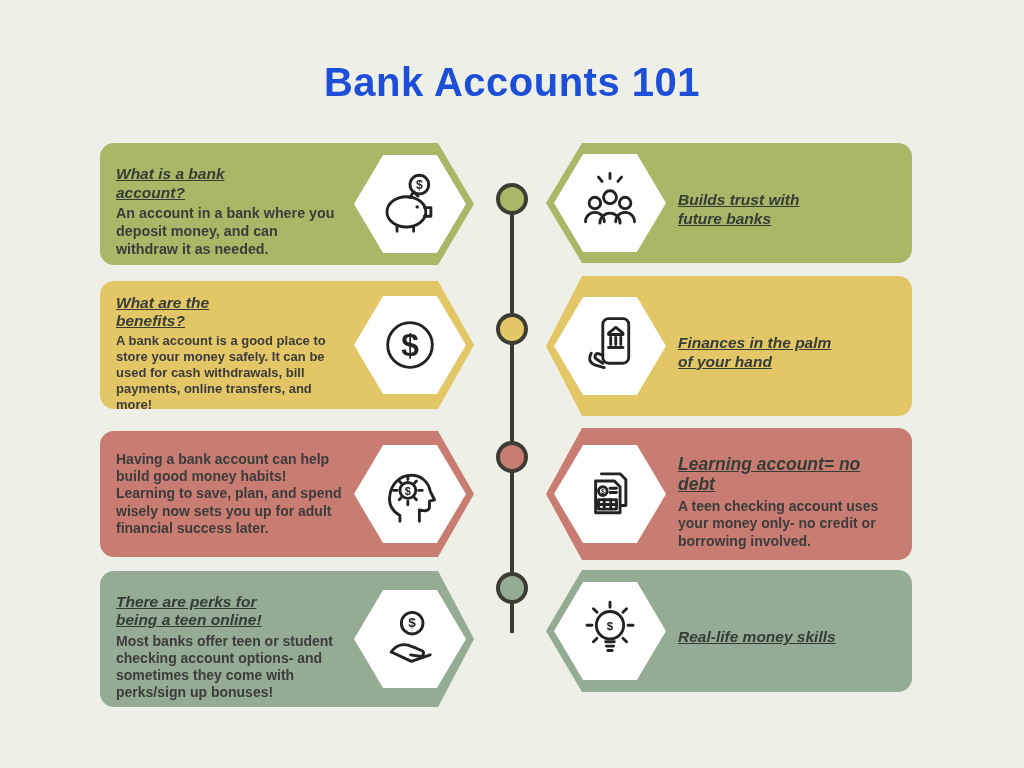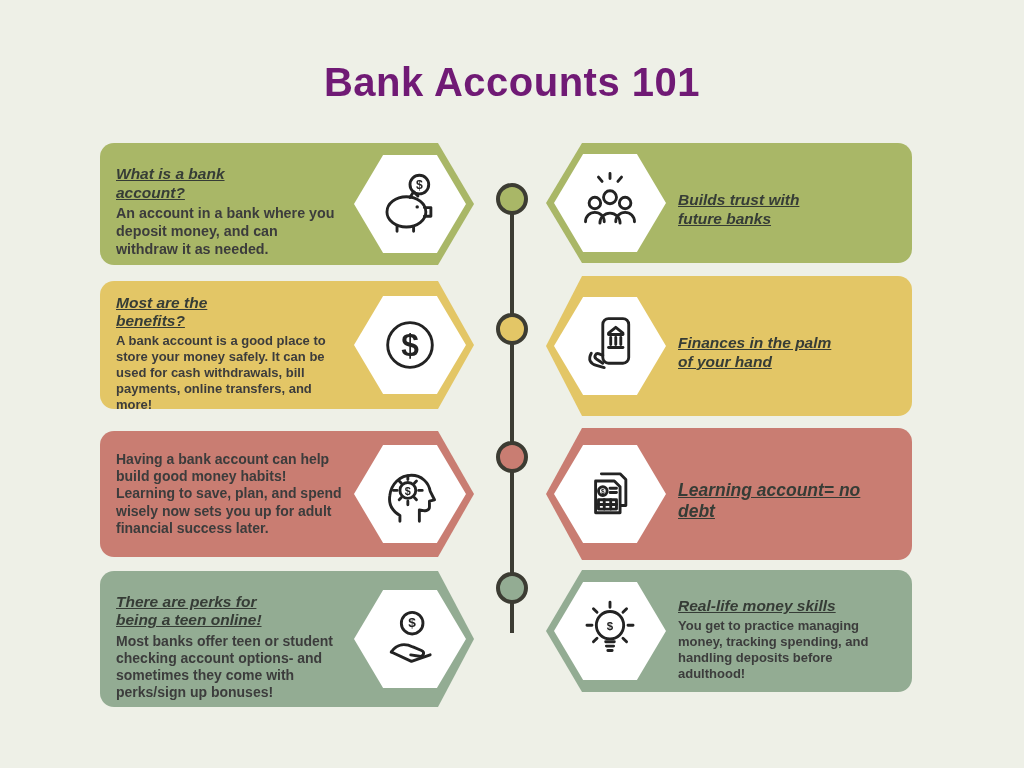--- a/index.html
+++ b/index.html
@@ -1,20 +1,20 @@
 <!DOCTYPE html>
 <html><head>
 <meta charset="utf-8">
 <style>
   html,body{margin:0;padding:0;background:#eef0e7;}
   .canvas{position:relative;width:1024px;height:768px;background:#eef0e7;
     font-family:"Liberation Sans","DejaVu Sans",sans-serif;overflow:hidden;}
 
   .title{position:absolute;top:60px;left:0;width:100%;text-align:center;margin:0;
-    font-size:40px;font-weight:800;color:#701a75;letter-spacing:.5px;}
+    font-size:40px;font-weight:800;color:#1d4ed8;letter-spacing:.5px;}
 
   
   .r0{--c:#a9b767;}
   .r1{--c:#e3c666;}
   .r2{--c:#c97d72;}
   .r3{--c:#93ac93;}
 
   
   .card{position:absolute;background:var(--c);height:var(--h);
     display:flex;align-items:center;}
@@ -100,21 +100,21 @@
         <path d="M58 76 a13 13 0 0 1 26 0"></path>
       </svg>
     </div>
     <div class="txt">
       <h2>Builds trust with future banks</h2>
     </div>
   </section>
 
   <section class="card left r1" style="top:281px;--h:128px">
     <div class="txt">
-      <h2>Most are the benefits?</h2>
+      <h2>What are the benefits?</h2>
       <p>A bank account is a good place to store your money safely. It can be used for cash withdrawals, bill payments, online transfers, and more!</p>
     </div>
     <div class="hex">
       <svg viewBox="0 0 100 100">
         <circle cx="50" cy="50" r="31"></circle>
         <text x="50" y="65" font-size="44">$</text>
       </svg>
     </div>
   </section>
 
@@ -156,20 +156,21 @@
         <path class="wfill" d="M30 32 h26 l8 8 v36 h-34 z"></path>
         <circle cx="40" cy="46" r="6"></circle>
         <text x="40" y="50" font-size="9">$</text>
         <path d="M50 42 h9 M50 48 h9"></path>
         <rect x="34" y="58" width="25" height="13"></rect>
         <path d="M34 64.5 h25 M42 58 v13 M51 58 v13"></path>
       </svg>
     </div>
     <div class="txt">
       <h2>Learning account= no debt</h2>
+      <p>A teen checking account uses your money only- no credit or borrowing involved.</p>
     </div>
   </section>
 
   <section class="card left sm r3" style="top:571px;--h:136px">
     <div class="txt">
       <h2>There are perks for being a teen online!</h2>
       <p>Most banks offer teen or student checking account options- and sometimes they come with perks/sign up bonuses!</p>
     </div>
     <div class="hex">
       <svg viewBox="0 0 100 100">
@@ -185,17 +186,16 @@
     <div class="hex">
       <svg viewBox="0 0 100 100">
         <circle cx="50" cy="42" r="19"></circle>
         <path d="M50 17 v-7 M25 42 h-7 M75 42 h7 M32 24 l-5 -5 M68 24 l5 -5 M32 60 l-5 5 M68 60 l5 5"></path>
         <path d="M44 65 h12 M45 71 h10 M47 77 h6"></path>
         <text x="50" y="48" font-size="16">$</text>
       </svg>
     </div>
     <div class="txt">
       <h2>Real-life money skills</h2>
-      <p>You get to practice managing money, tracking spending, and handling deposits before adulthood!</p>
     </div>
   </section>
 
 </div>
 
 </body></html>

